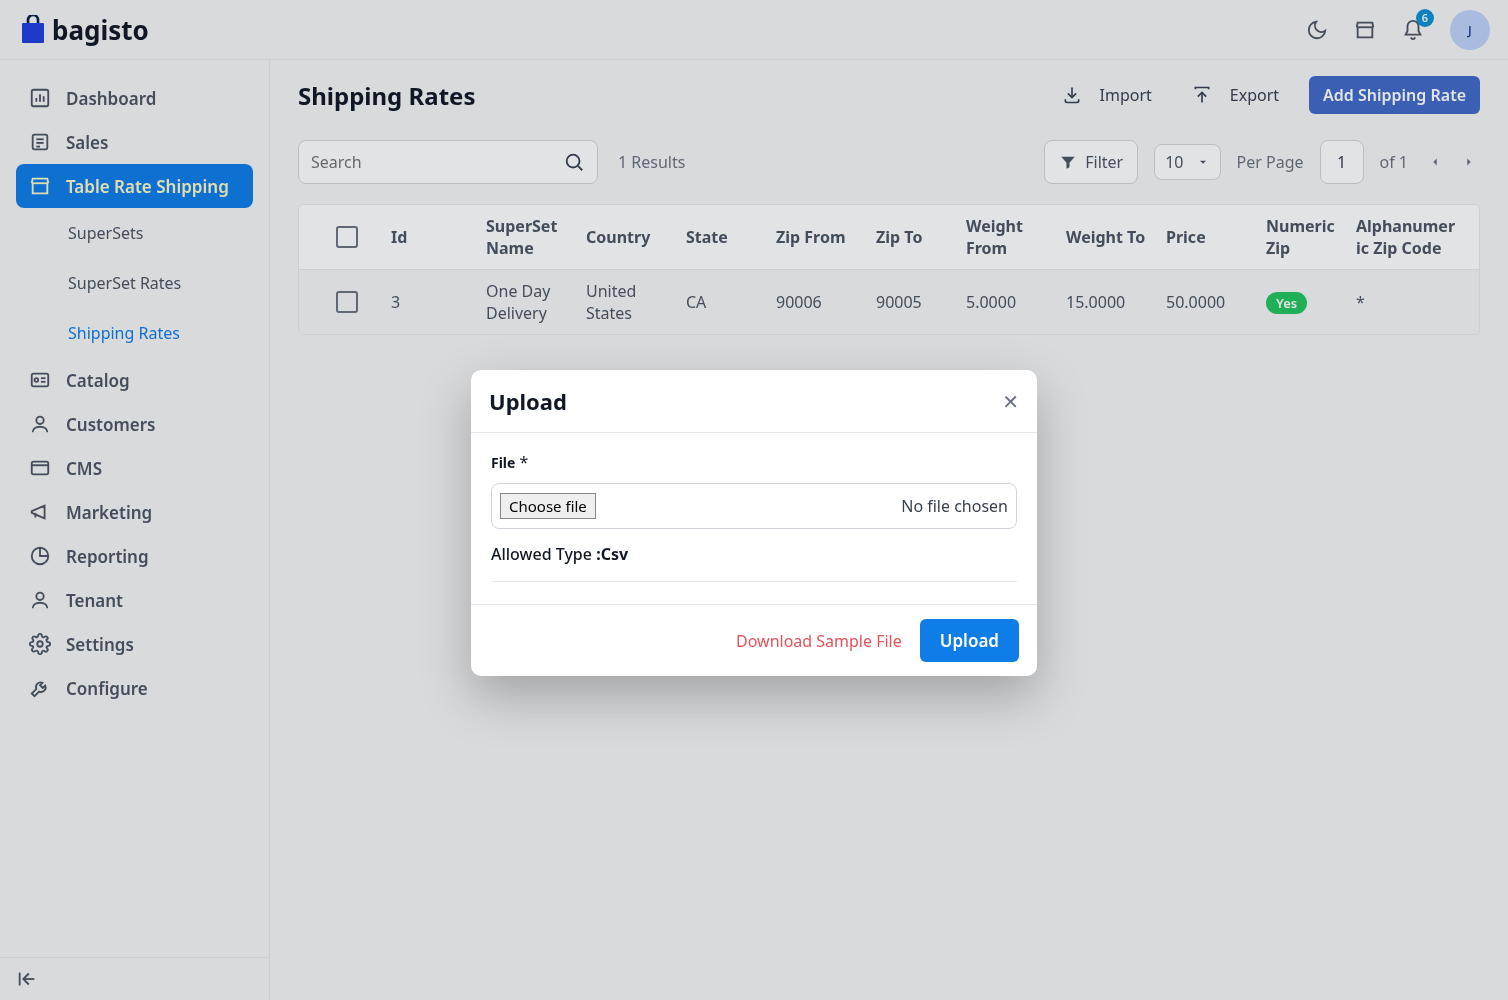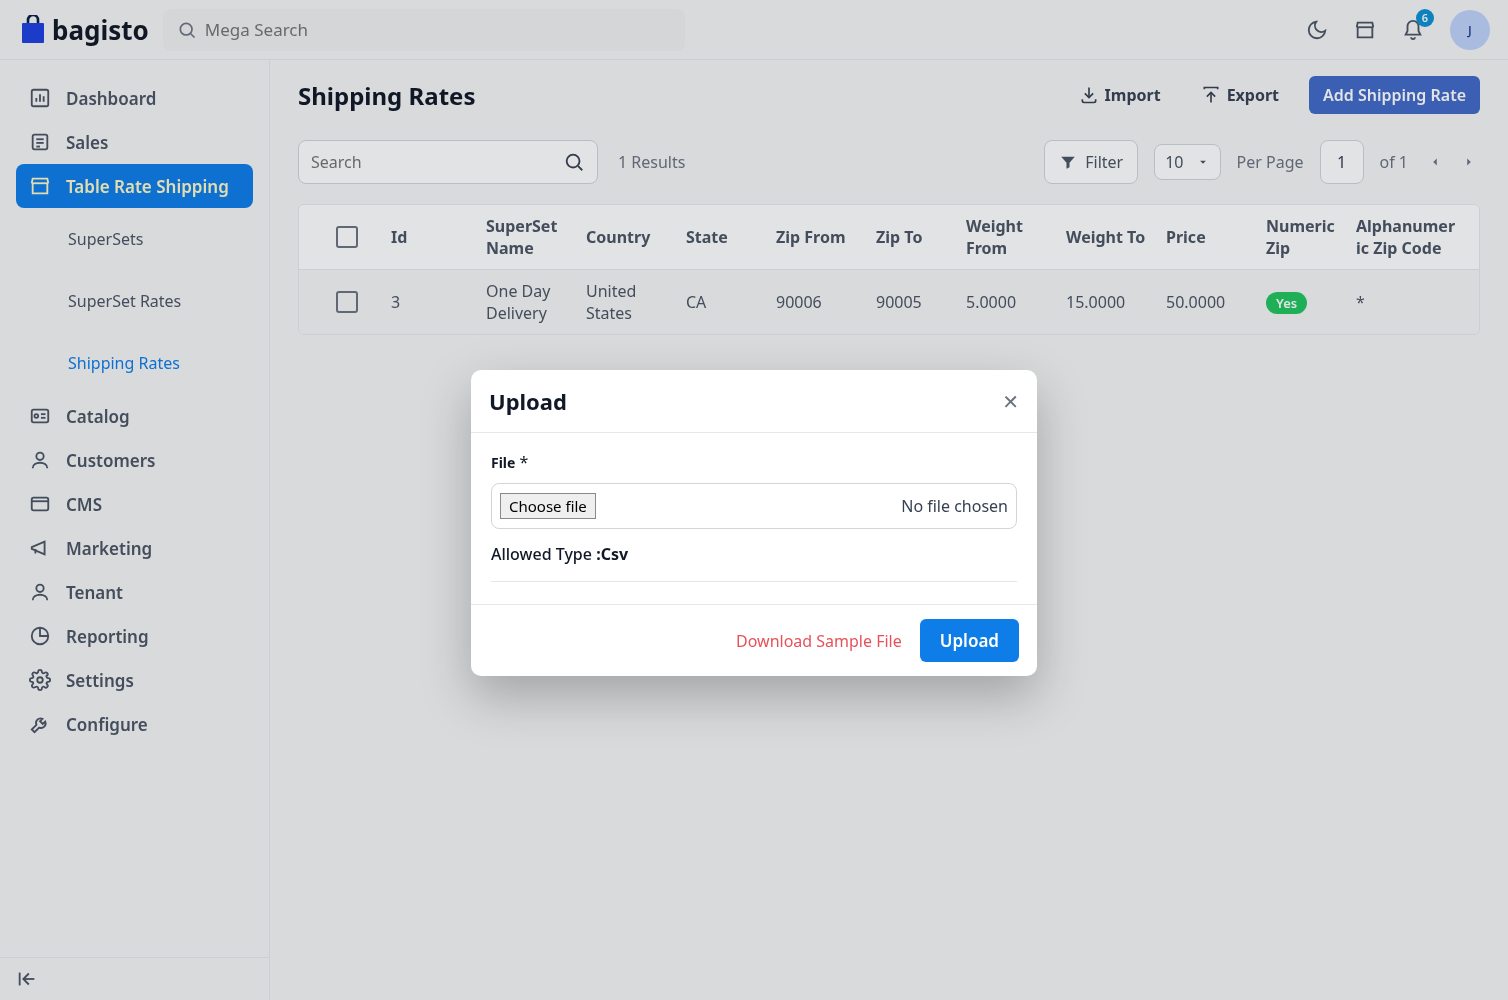--- a/index.html
+++ b/index.html
@@ -33,30 +33,30 @@
   .badge-count { position: absolute; top: -10px; right: -10px; background: #0E90D4; color: #fff; border-radius: 10px; font-size: 11px; min-width: 18px; height: 18px; display:flex; align-items:center; justify-content:center; padding: 0 4px; font-weight:600; }
   .avatar { width: 40px; height: 40px; border-radius: 50%; background: #BFD3F9; color: #1E3A8A; display:flex; align-items:center; justify-content:center; font-size:13px; font-weight:500; }
 
   
   .layout { display: flex; height: calc(1000px - 60px); }
   .sidebar { width: var(--sidebar-width); border-right: 1px solid var(--gray-200); display:flex; flex-direction:column; padding: 16px; gap: 0; position:relative; }
   .nav-item { display:flex; align-items:center; gap:14px; padding: 10px 12px; border-radius:8px; color: var(--gray-600); cursor:pointer; font-weight:600; font-size:17px; }
   .nav-item.active { background: #0E7DE8; color:#fef9c3; }
   .nav-item .nav-ico { width:24px; height:24px; display:flex; align-items:center; justify-content:center; }
   .sub-items { padding-left: 40px; display:flex; flex-direction:column; }
-  .sub-item { padding: 20px 12px; color: var(--gray-600); font-size:16px; cursor:pointer; }
+  .sub-item { padding: 14px 12px; color: var(--gray-600); font-size:16px; cursor:pointer; }
   .sub-item.active { color: var(--primary); }
   .sidebar-footer { position:absolute; bottom:0; left:0; right:0; border-top:1px solid var(--gray-200); padding:10px 16px; }
   .collapse-btn { color: var(--gray-600); cursor:pointer; }
 
   
   .main { flex:1; padding: 16px 28px; overflow:auto; background:#F5F5F5; }
   .page-head { display:flex; align-items:center; gap:20px; }
   .page-title { font-size:24px; font-weight:700; color: var(--gray-900); flex:1; }
-  .head-action { display:flex; align-items:center; gap:6px; color: var(--gray-700); font-weight:700; cursor:pointer; padding:8px 10px; }
+  .head-action { display:flex; align-items:center; gap:18px; color: var(--gray-700); font-weight:400; cursor:pointer; padding:8px 10px; }
   .primary-btn { background: #4169C6; color:#fff; border-radius:6px; padding: 8px 14px; font-weight:600; cursor:pointer; border:none; font-size:16px; }
 
   .controls-row { margin-top: 26px; display:flex; align-items:center; gap:16px; }
   .search-box { width: 300px; height: 44px; border:1px solid var(--gray-300); border-radius:8px; background:#fff; display:flex; align-items:center; padding:0 12px; gap:8px; }
   .search-box input { flex:1; border:none; outline:none; font-size:16px; background:transparent; }
   .results-count { color: var(--gray-500); font-size:16px; margin-left: 4px; }
   .controls-row .spacer { flex:1; }
   .filter-btn { height:44px; border:1px solid var(--gray-300); background:#fff; border-radius:8px; display:flex; align-items:center; gap:8px; padding:0 14px; font-size:16px; color:var(--gray-600); cursor:pointer; }
   .perpage { height:36px; border:1px solid var(--gray-300); background:#fff; border-radius:8px; display:flex; align-items:center; padding:0 10px; gap:12px; color:var(--gray-600); cursor:pointer; }
   .perpage-label { color: var(--gray-500); }
@@ -102,29 +102,20 @@
 
 <div class="topbar">
   <div class="logo">
     <span class="logo-mark">
       <svg viewBox="0 0 26 30">
           <path d="M8 8 V5 a5 5 0 0 1 10 0 V8" fill="none" stroke="#0A1F44" stroke-width="2.6" stroke-linecap="round"></path>
           <rect x="2" y="8" width="22" height="20" rx="1" fill="#1E40E0"></rect>
         </svg>
     </span>
     <span>bagisto</span>
-  </div>
-  <div class="mega-search">
-    <span>
-      <svg width="20" height="20" viewBox="0 0 24 24" fill="none" stroke="currentColor" stroke-width="2">
-          <circle cx="11" cy="11" r="7"></circle>
-          <line x1="21" y1="21" x2="16.5" y2="16.5"></line>
-        </svg>
-    </span>
-    <input placeholder="Mega Search" style="">
   </div>
   <div class="topbar-spacer"></div>
   <div class="topbar-icons">
     <span class="icon-btn">
       <svg width="22" height="22" viewBox="0 0 24 24" fill="none" stroke="currentColor" stroke-width="2">
           <path d="M21 12.8A9 9 0 1 1 11.2 3a7 7 0 0 0 9.8 9.8z"></path>
         </svg>
     </span>
     <span class="icon-btn">
       <svg width="22" height="22" viewBox="0 0 24 24" fill="none" stroke="currentColor" stroke-width="2">
@@ -216,34 +207,34 @@
           <svg width="22" height="22" viewBox="0 0 24 24" fill="none" stroke="currentColor" stroke-width="2">
             <path d="M3 11l14-6v14L3 13z"></path>
             <path d="M7 13v5"></path>
           </svg>
         </span>
       <span>Marketing</span>
     </div>
     <div class="nav-item">
       <span class="nav-ico">
           <svg width="22" height="22" viewBox="0 0 24 24" fill="none" stroke="currentColor" stroke-width="2">
+            <circle cx="12" cy="12" r="9"></circle>
+            <path d="M12 3v9h9"></path>
+          </svg>
+        </span>
+      <span>Reporting</span>
+    </div>
+    <div class="nav-item">
+      <span class="nav-ico">
+          <svg width="22" height="22" viewBox="0 0 24 24" fill="none" stroke="currentColor" stroke-width="2">
             <circle cx="12" cy="8" r="4"></circle>
             <path d="M4 21c0-4 4-6 8-6s8 2 8 6"></path>
           </svg>
         </span>
       <span>Tenant</span>
-    </div>
-    <div class="nav-item">
-      <span class="nav-ico">
-          <svg width="22" height="22" viewBox="0 0 24 24" fill="none" stroke="currentColor" stroke-width="2">
-            <circle cx="12" cy="12" r="9"></circle>
-            <path d="M12 3v9h9"></path>
-          </svg>
-        </span>
-      <span>Reporting</span>
     </div>
     <div class="nav-item">
       <span class="nav-ico">
           <svg width="22" height="22" viewBox="0 0 24 24" fill="none" stroke="currentColor" stroke-width="2">
             <circle cx="12" cy="12" r="3"></circle>
             <path d="M19.4 15a1.7 1.7 0 0 0 .34 1.87l.06.06a2 2 0 1 1-2.83 2.83l-.06-.06a1.7 1.7 0 0 0-1.87-.34 1.7 1.7 0 0 0-1 1.55V21a2 2 0 1 1-4 0v-.09a1.7 1.7 0 0 0-1-1.55 1.7 1.7 0 0 0-1.87.34l-.6.06a2 2 0 1 1-2.83-2.83l.06-.06A1.7 1.7 0 0 0 4.6 15a1.7 1.7 0 0 0-1.55-1H3a2 2 0 1 1 0-4h.09A1.7 1.7 0 0 0 4.64 9a1.7 1.7 0 0 0-.34-1.87l-.06-.06A2 2 0 1 1 7.07 4.24l.6.06A1.7 1.7 0 0 0 9 4.64a1.7 1.7 0 0 0 1-1.55V3a2 2 0 1 1 4 0v.09c0 .67.4 1.27 1 1.55a1.7 1.7 0 0 0 1.87-.34l.06-.06a2 2 0 1 1 2.83 2.83l-.6.06A1.7 1.7 0 0 0 19.36 9c.28.6.88 1 1.55 1H21a2 2 0 1 1 0 4h-.09a1.7 1.7 0 0 0-1.55 1z"></path>
           </svg>
         </span>
       <span>Settings</span>
     </div>

